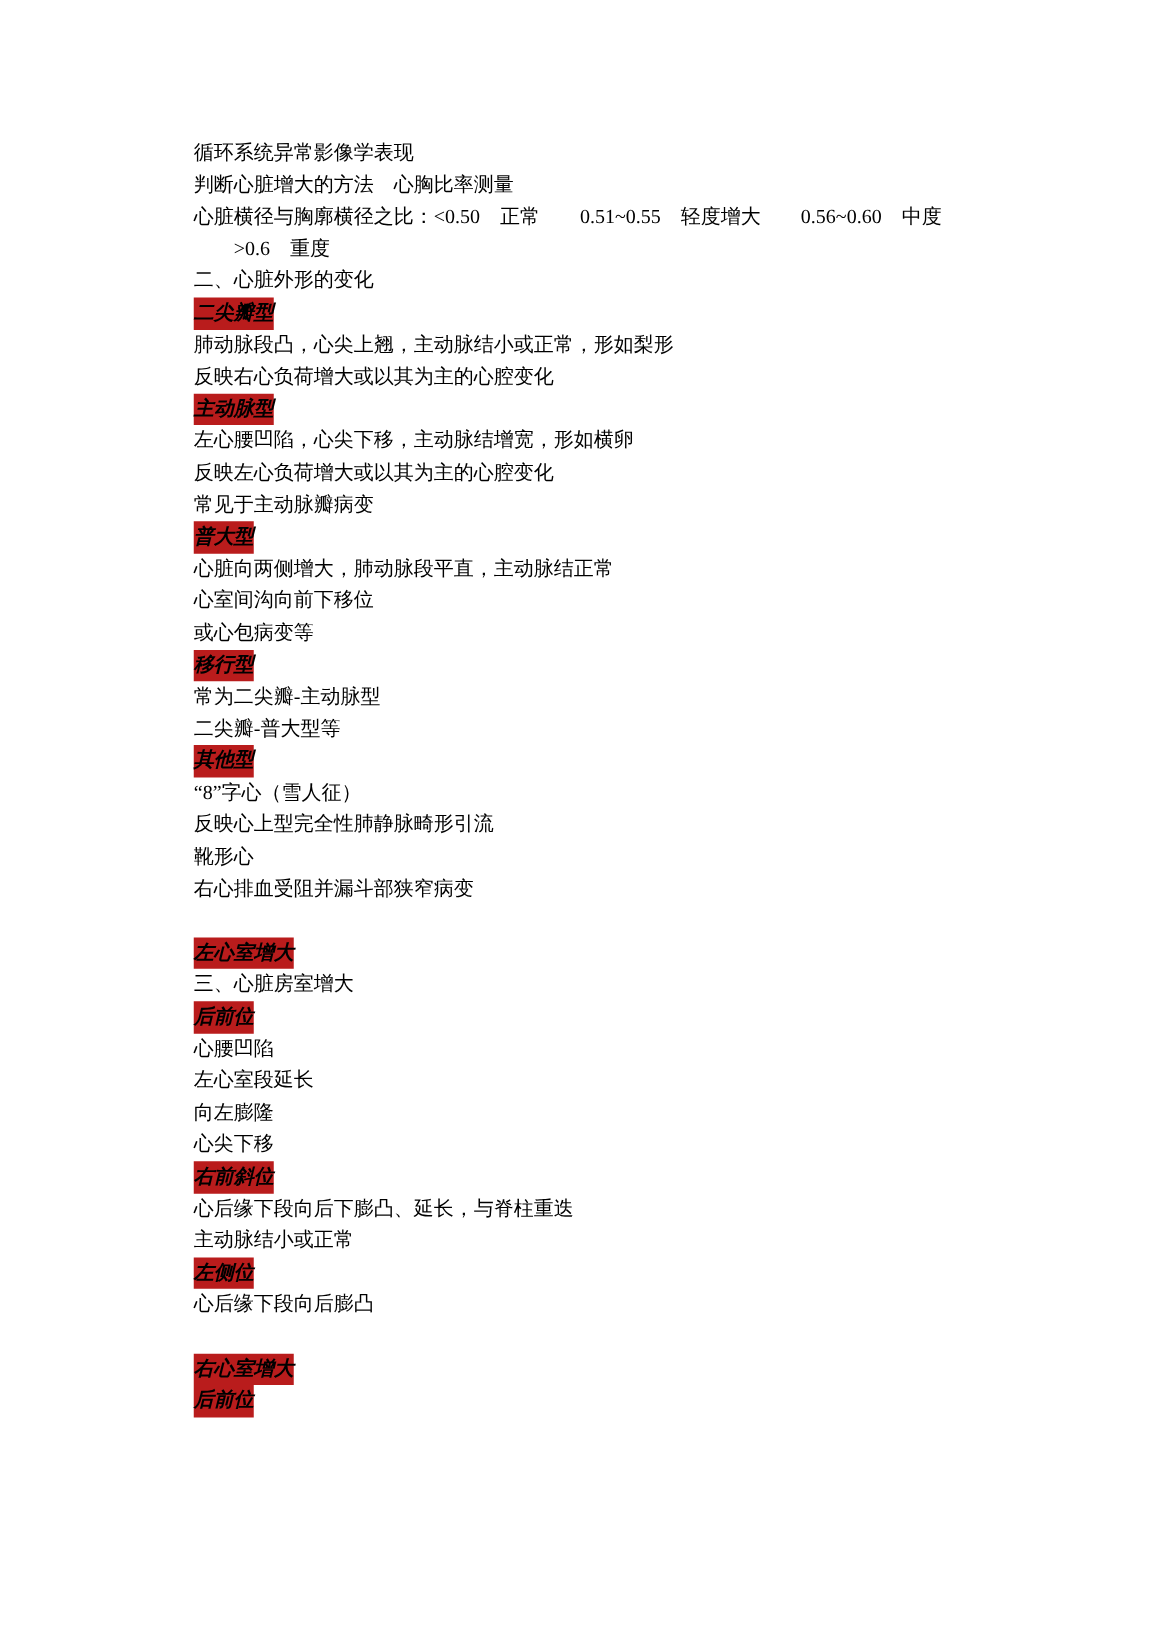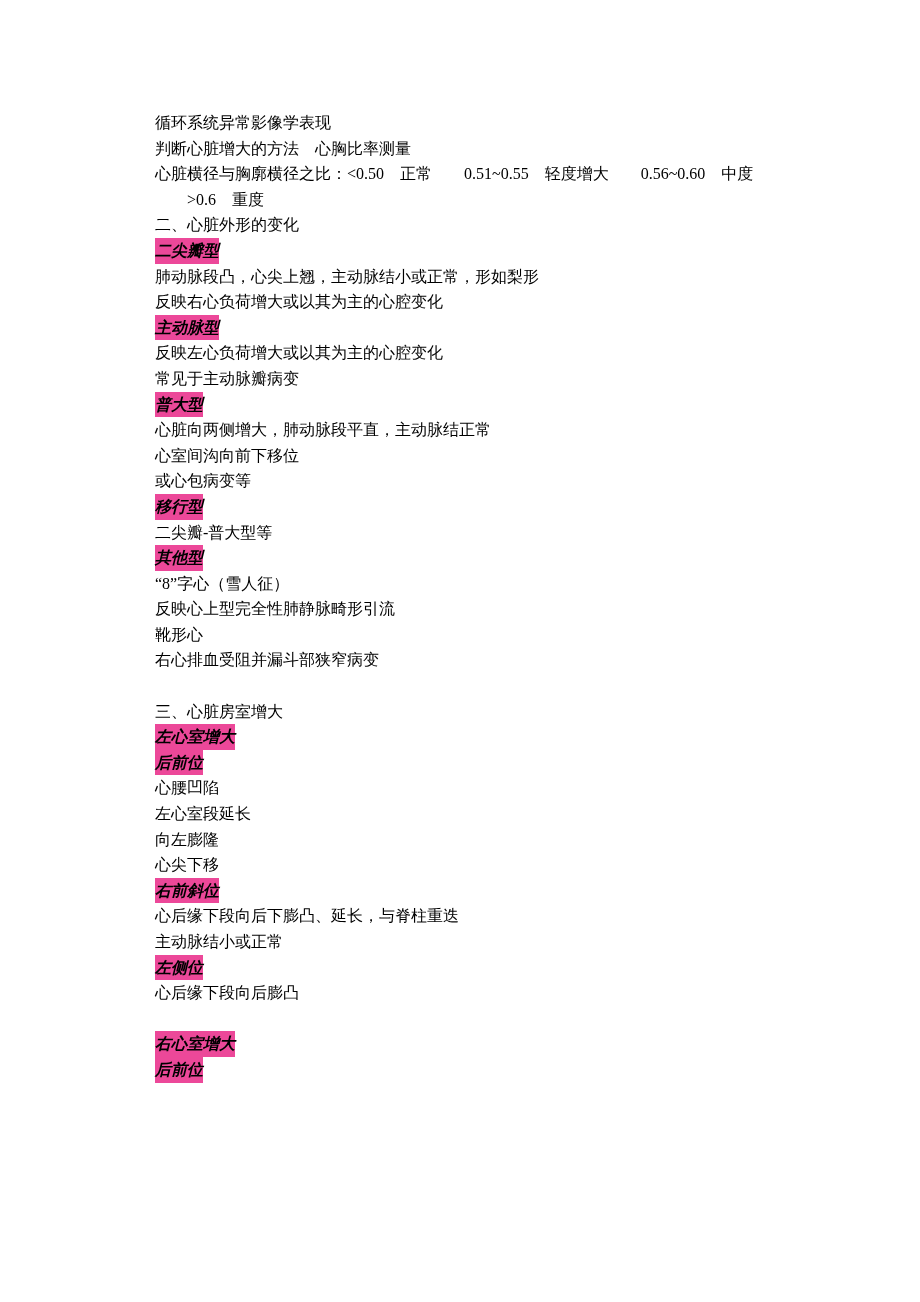--- a/index.html
+++ b/index.html
@@ -14,21 +14,21 @@
   .page {
     width: 920px;
     min-height: 1302px;
     padding: 110px 155px 60px 155px;
     box-sizing: border-box;
   }
   .line {
     margin: 0;
   }
   .hl {
-    background: #ec4899;
+    background: #b91c1c;
     font-style: italic;
     font-weight: bold;
     display: inline-block;
   }
   .indent {
     padding-left: 2em;
   }
   .spacer {
     height: 1.6em;
   }
@@ -43,42 +43,44 @@
   <p class="line">心脏横径与胸廓横径之比：&lt;0.50　正常　　0.51~0.55　轻度增大　　0.56~0.60　中度</p>
   <p class="line indent">&gt;0.6　重度</p>
 
   <p class="line">二、心脏外形的变化</p>
 
   <p class="line"><span class="hl">二尖瓣型</span></p>
   <p class="line">肺动脉段凸，心尖上翘，主动脉结小或正常，形如梨形</p>
   <p class="line">反映右心负荷增大或以其为主的心腔变化</p>
 
   <p class="line"><span class="hl">主动脉型</span></p>
+  <p class="line">左心腰凹陷，心尖下移，主动脉结增宽，形如横卵</p>
   <p class="line">反映左心负荷增大或以其为主的心腔变化</p>
   <p class="line">常见于主动脉瓣病变</p>
 
   <p class="line"><span class="hl">普大型</span></p>
   <p class="line">心脏向两侧增大，肺动脉段平直，主动脉结正常</p>
   <p class="line">心室间沟向前下移位</p>
   <p class="line">或心包病变等</p>
 
   <p class="line"><span class="hl">移行型</span></p>
+  <p class="line">常为二尖瓣-主动脉型</p>
   <p class="line">二尖瓣-普大型等</p>
 
   <p class="line"><span class="hl">其他型</span></p>
   <p class="line">“8”字心（雪人征）</p>
   <p class="line">反映心上型完全性肺静脉畸形引流</p>
   <p class="line">靴形心</p>
   <p class="line">右心排血受阻并漏斗部狭窄病变</p>
 
   <div class="spacer"></div>
 
+  <p class="line"><span class="hl">左心室增大</span></p>
+
   <p class="line">三、心脏房室增大</p>
-
-  <p class="line"><span class="hl">左心室增大</span></p>
   <p class="line"><span class="hl">后前位</span></p>
   <p class="line">心腰凹陷</p>
   <p class="line">左心室段延长</p>
   <p class="line">向左膨隆</p>
   <p class="line">心尖下移</p>
 
   <p class="line"><span class="hl">右前斜位</span></p>
 
   <p class="line">心后缘下段向后下膨凸、延长，与脊柱重迭</p>
   <p class="line">主动脉结小或正常</p>

